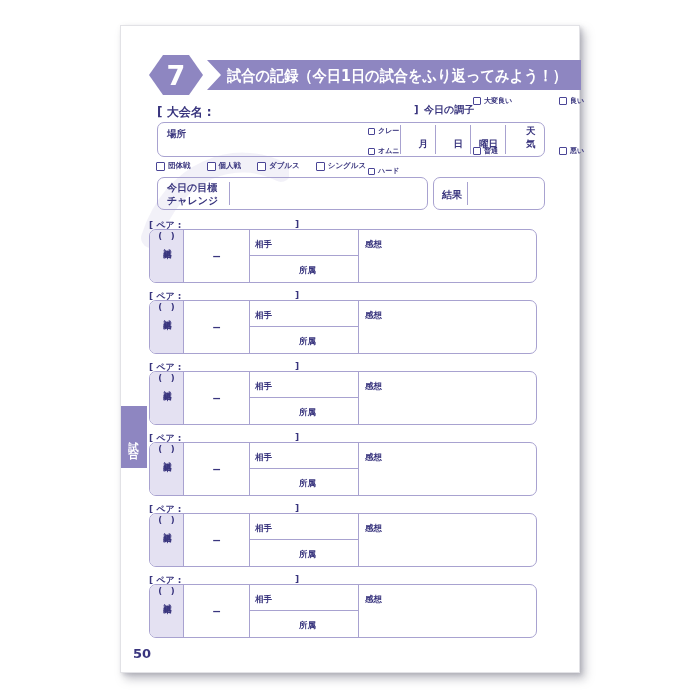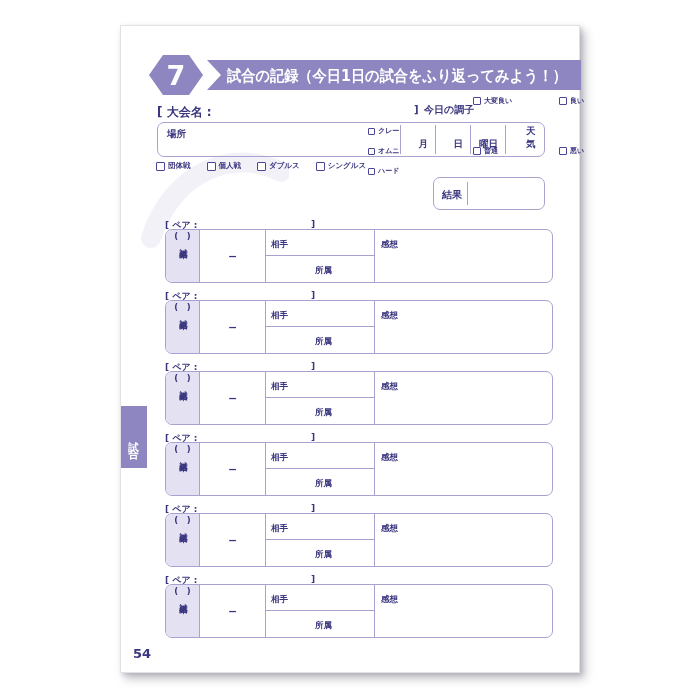--- a/index.html
+++ b/index.html
@@ -45,21 +45,21 @@
   
   .goal-box{left:36px;top:151px;width:271px;height:33px;border:1px solid var(--line);border-radius:7px;}
   .goal-label{position:absolute;left:9px;top:4px;font-size:10px;font-weight:700;line-height:1.25;}
   .goal-div{position:absolute;left:71px;top:4px;bottom:4px;border-left:1px solid var(--line);}
   .goal-value{position:absolute;left:76px;top:0;right:2px;bottom:0;}
   .result-box{left:312px;top:151px;width:112px;height:33px;border:1px solid var(--line);border-radius:7px;}
   .result-label{position:absolute;left:8px;top:10px;font-size:10px;font-weight:700;font-family:Liberation Serif, serif;}
   .result-div{position:absolute;left:33px;top:4px;bottom:4px;border-left:1px solid var(--line);}
   .result-value{position:absolute;left:36px;top:0;right:2px;bottom:0;}
   
-  .match{position:absolute;left:44px;width:348px;height:64px;}
+  .match{position:absolute;left:28px;width:348px;height:64px;}
   .pair-line{position:relative;height:10px;font-size:9px;font-weight:600;}
   .pair-close{position:absolute;left:146px;top:0;}
   .mbox{position:absolute;left:0;top:10px;width:388px;height:54px;border:1px solid var(--line);border-radius:7px;}
   .mcell-result{position:absolute;left:0;top:0;bottom:0;width:34px;background:var(--cell);
     border-right:1px solid var(--line);border-radius:6px 0 0 6px;text-align:center;}
   .parens{margin-top:2px;font-size:8.5px;font-weight:600;line-height:1.1;}
   .vlabel{writing-mode:vertical-rl;text-orientation:upright;font-size:8px;font-weight:700;
     line-height:1;letter-spacing:1px;margin:1px auto 0;}
   .mcell-score{position:absolute;left:34px;top:0;bottom:0;width:65px;display:flex;align-items:center;justify-content:center;}
   .dash{font-size:11px;font-weight:700;}
@@ -155,29 +155,37 @@
     <div class="cbitem">
       <span class="cb big"></span>
       <span class="cblab">ダブルス</span>
     </div>
     <div class="cbitem">
       <span class="cb big"></span>
       <span class="cblab">シングルス</span>
     </div>
   </div>
 
+  <div class="abs goal-box">
+    <div class="goal-label">
+      <div>今日の目標</div>
+      <div>チャレンジ</div>
+    </div>
+    <div class="goal-div"></div>
+    <div class="goal-value"></div>
+  </div>
   <div class="abs result-box">
     <div class="result-label">結果</div>
     <div class="result-div"></div>
     <div class="result-value"></div>
   </div>
 
   <div class="abs side-tab">試合</div>
 
-  <div class="abs page-num">54</div>
+  <div class="abs page-num">50</div>
 <div class="match" style="top: 193px;">
     <div class="pair-line">
       <span>[ ペア :</span>
       <span class="pair-close">]</span>
     </div>
     <div class="mbox">
       <div class="mcell-result">
         <div class="parens">(　)</div>
         <div class="vlabel">試合結果</div>
       </div>

